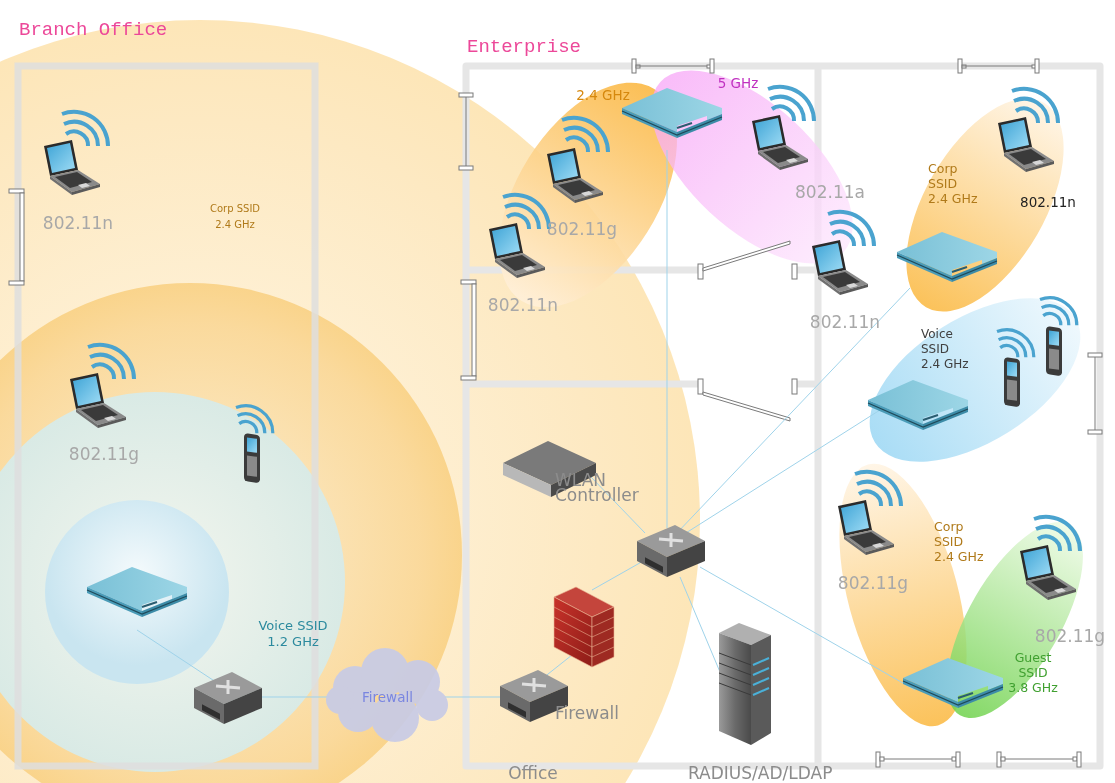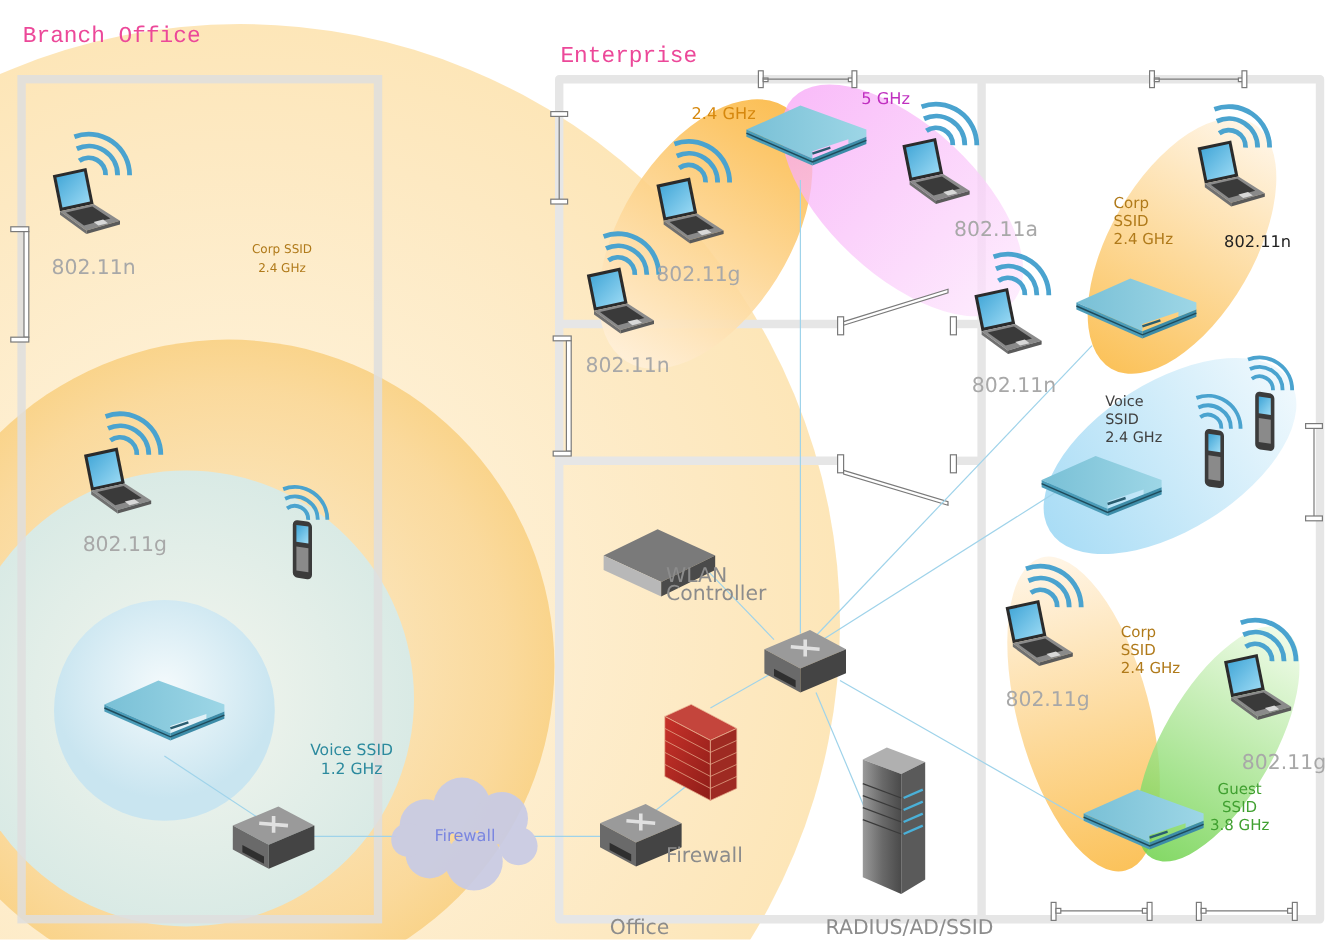--- a/index.html
+++ b/index.html
@@ -395,13 +395,13 @@
 2.4 GHz</div>
 <div class="lbl dev-lbl" style="left:833px;top:576px;width:80px;">802.11g</div>
 <div class="lbl dev-lbl" style="left:1030px;top:629px;width:80px;">802.11g</div>
 <div class="lbl guest" style="left:1000px;top:650px;width:66px;">Guest
 SSID
 3.8 GHz</div>
 
 <div class="lbl infra-lbl" style="left:555px;top:437px;width:110px;text-align:left;">WLAN Controller</div>
 <div class="lbl infra-lbl" style="left:552px;top:670px;width:70px;">Firewall</div>
 <div class="lbl infra-lbl" style="left:498px;top:730px;width:70px;">Office</div>
-<div class="lbl infra-lbl" style="left:688px;top:730px;width:120px;">RADIUS/AD/SSID</div>
+<div class="lbl infra-lbl" style="left:688px;top:730px;width:120px;">RADIUS/AD/LDAP</div>
 
 </body></html>

